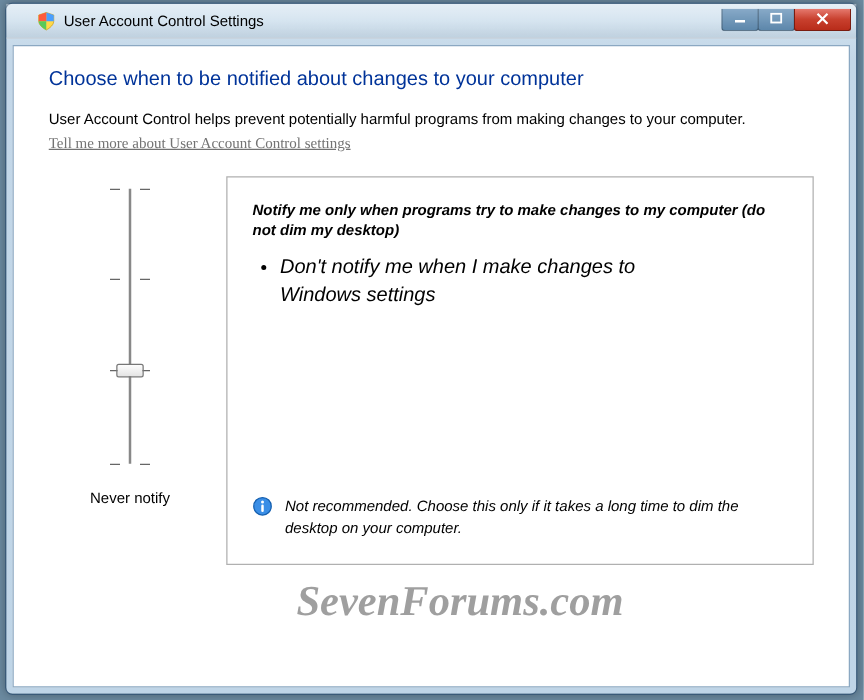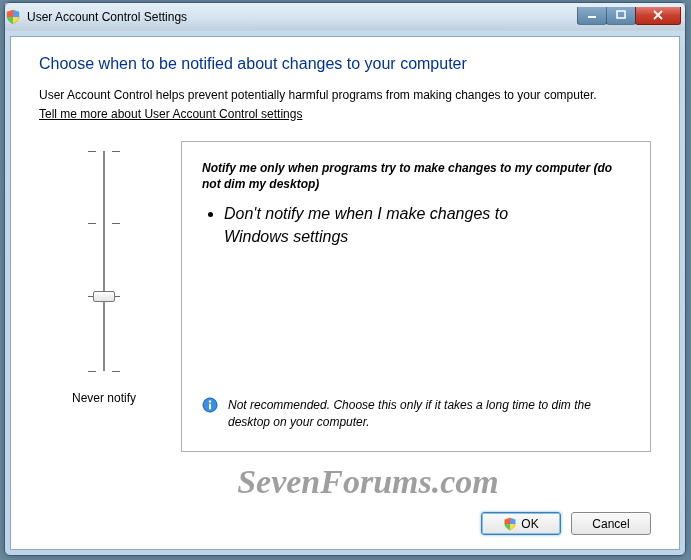--- a/index.html
+++ b/index.html
@@ -17,21 +17,21 @@
   width: 682px; height: 554px;
   background: linear-gradient(180deg, #d4e4f0 0%, #c3d7e8 8%, #bfd5e7 100%);
   border: 1px solid #3a5a78;
   border-radius: 6px;
   box-shadow: 0 0 8px rgba(0,0,0,0.3);
 }
 .titlebar {
   height: 28px;
   display: flex;
   align-items: center;
-  padding: 0 4px 0 0;
+  padding: 0 4px 0 24px;
   background: linear-gradient(180deg, rgba(255,255,255,0.4) 0%, rgba(255,255,255,0.15) 50%, rgba(0,0,0,0.05) 100%);
   border-bottom: 1px solid rgba(0,0,0,0.1);
 }
 .shield-icon {
   width: 16px; height: 16px;
   margin-right: 6px;
 }
 .title-text {
   flex: 1;
   font-size: 12px;
@@ -67,25 +67,26 @@
   font-size: 16px;
   font-weight: normal;
   margin-bottom: 14px;
 }
 .intro {
   font-size: 12px;
   color: #000;
   line-height: 1.4;
 }
 .link {
-  color: #000000;
+  color: #737373;
   text-decoration: underline;
   cursor: pointer;
   display: inline-block;
   margin-top: 2px;
+  font-family: Liberation Serif, serif;
 }
 .body-row {
   display: flex;
   margin-top: 18px;
   gap: 12px;
 }
 .slider-col {
   width: 130px;
   text-align: center;
 }
@@ -276,28 +277,14 @@
             <circle cx="8" cy="4.5" r="1.2" fill="#fff"></circle>
             <rect x="7" y="6.5" width="2" height="6" rx="1" fill="#fff"></rect>
           </svg>
           <div class="warning-text">Not recommended. Choose this only if it takes a long time to dim the desktop on your computer.</div>
         </div>
       </div>
     </div>
 
     <div class="watermark">SevenForums.com</div>
 
-    <div class="button-row">
-      <button class="btn focused">
-        <svg class="mini-shield" viewBox="0 0 16 16">
-          <path d="M8 1 L14 3 V8 C14 12 8 15 8 15 C8 15 2 12 2 8 V3 Z" fill="#ffd94a" stroke="#c59400" stroke-width="0.5"></path>
-          <path d="M8 1 L14 3 V8 L8 8 Z" fill="#4a9fff"></path>
-          <path d="M8 8 L2 8 V3 L8 1 Z" fill="#ff5a3c"></path>
-          <path d="M8 8 L8 15 C8 15 2 12 2 8 Z" fill="#5ac95a"></path>
-        </svg>
-        <span>OK</span>
-      </button>
-      <button class="btn">
-        <span>Cancel</span>
-      </button>
-    </div>
   </div>
 </div>
 
 </body></html>

